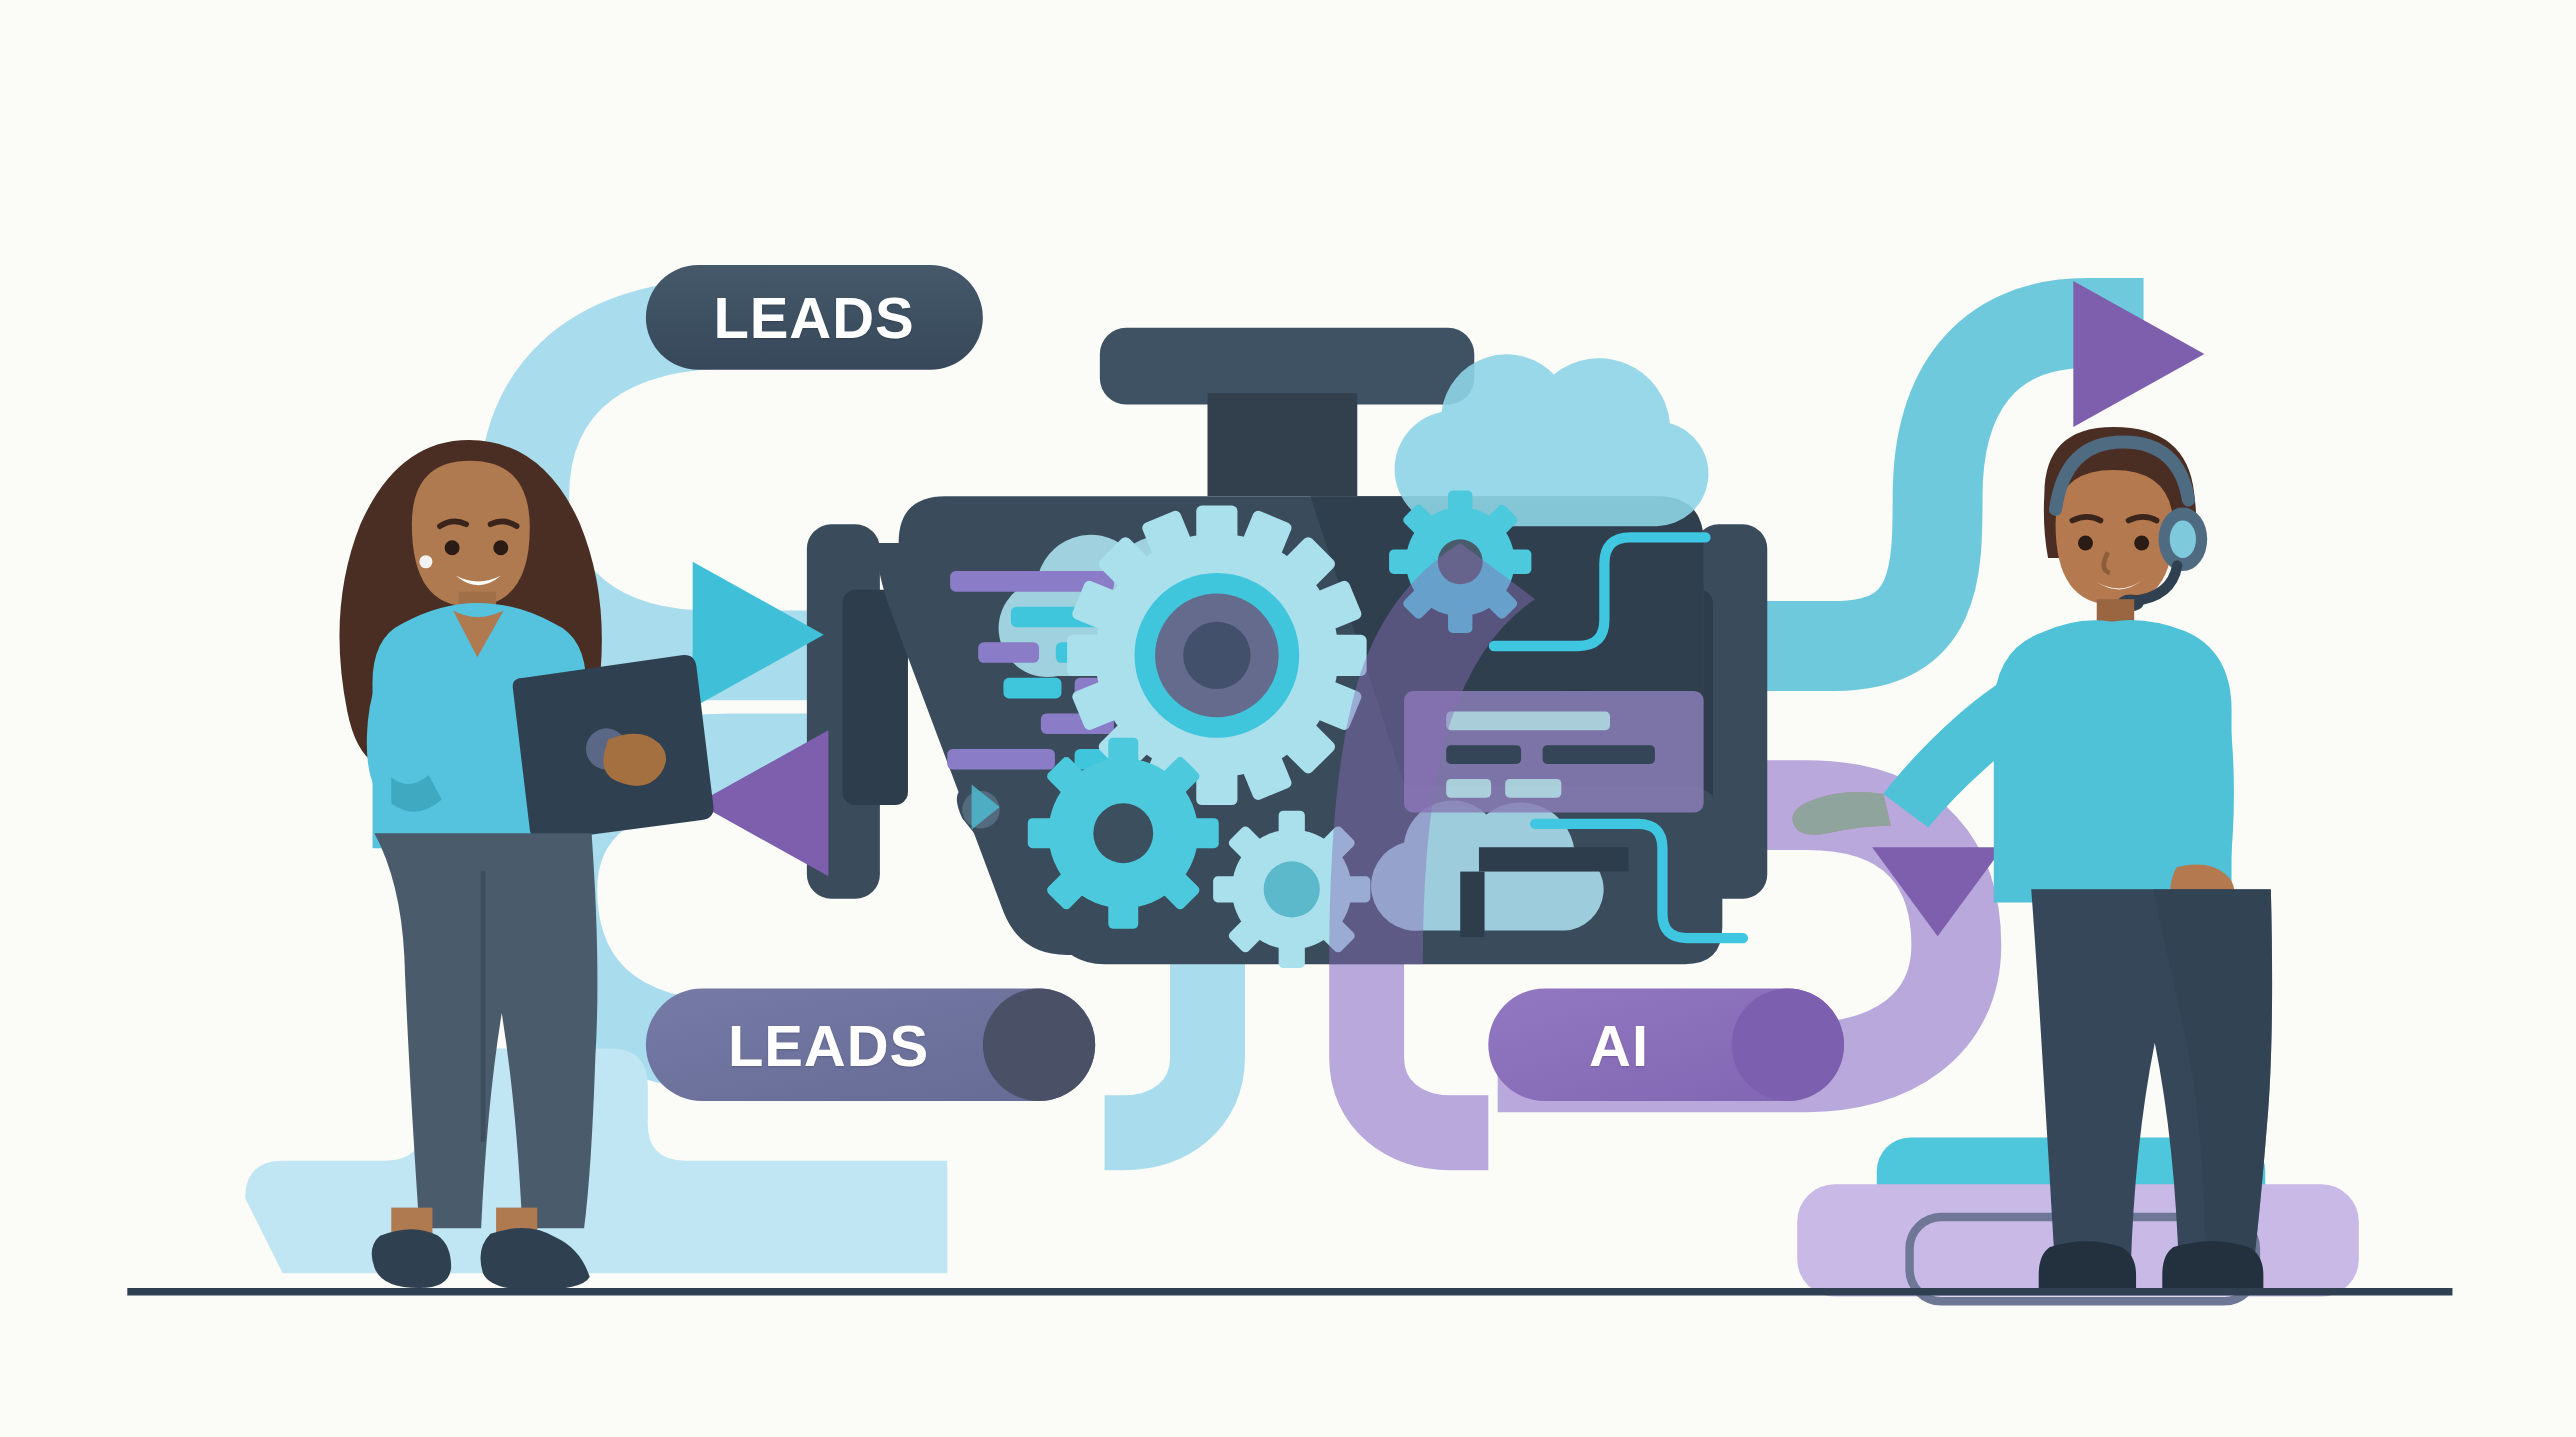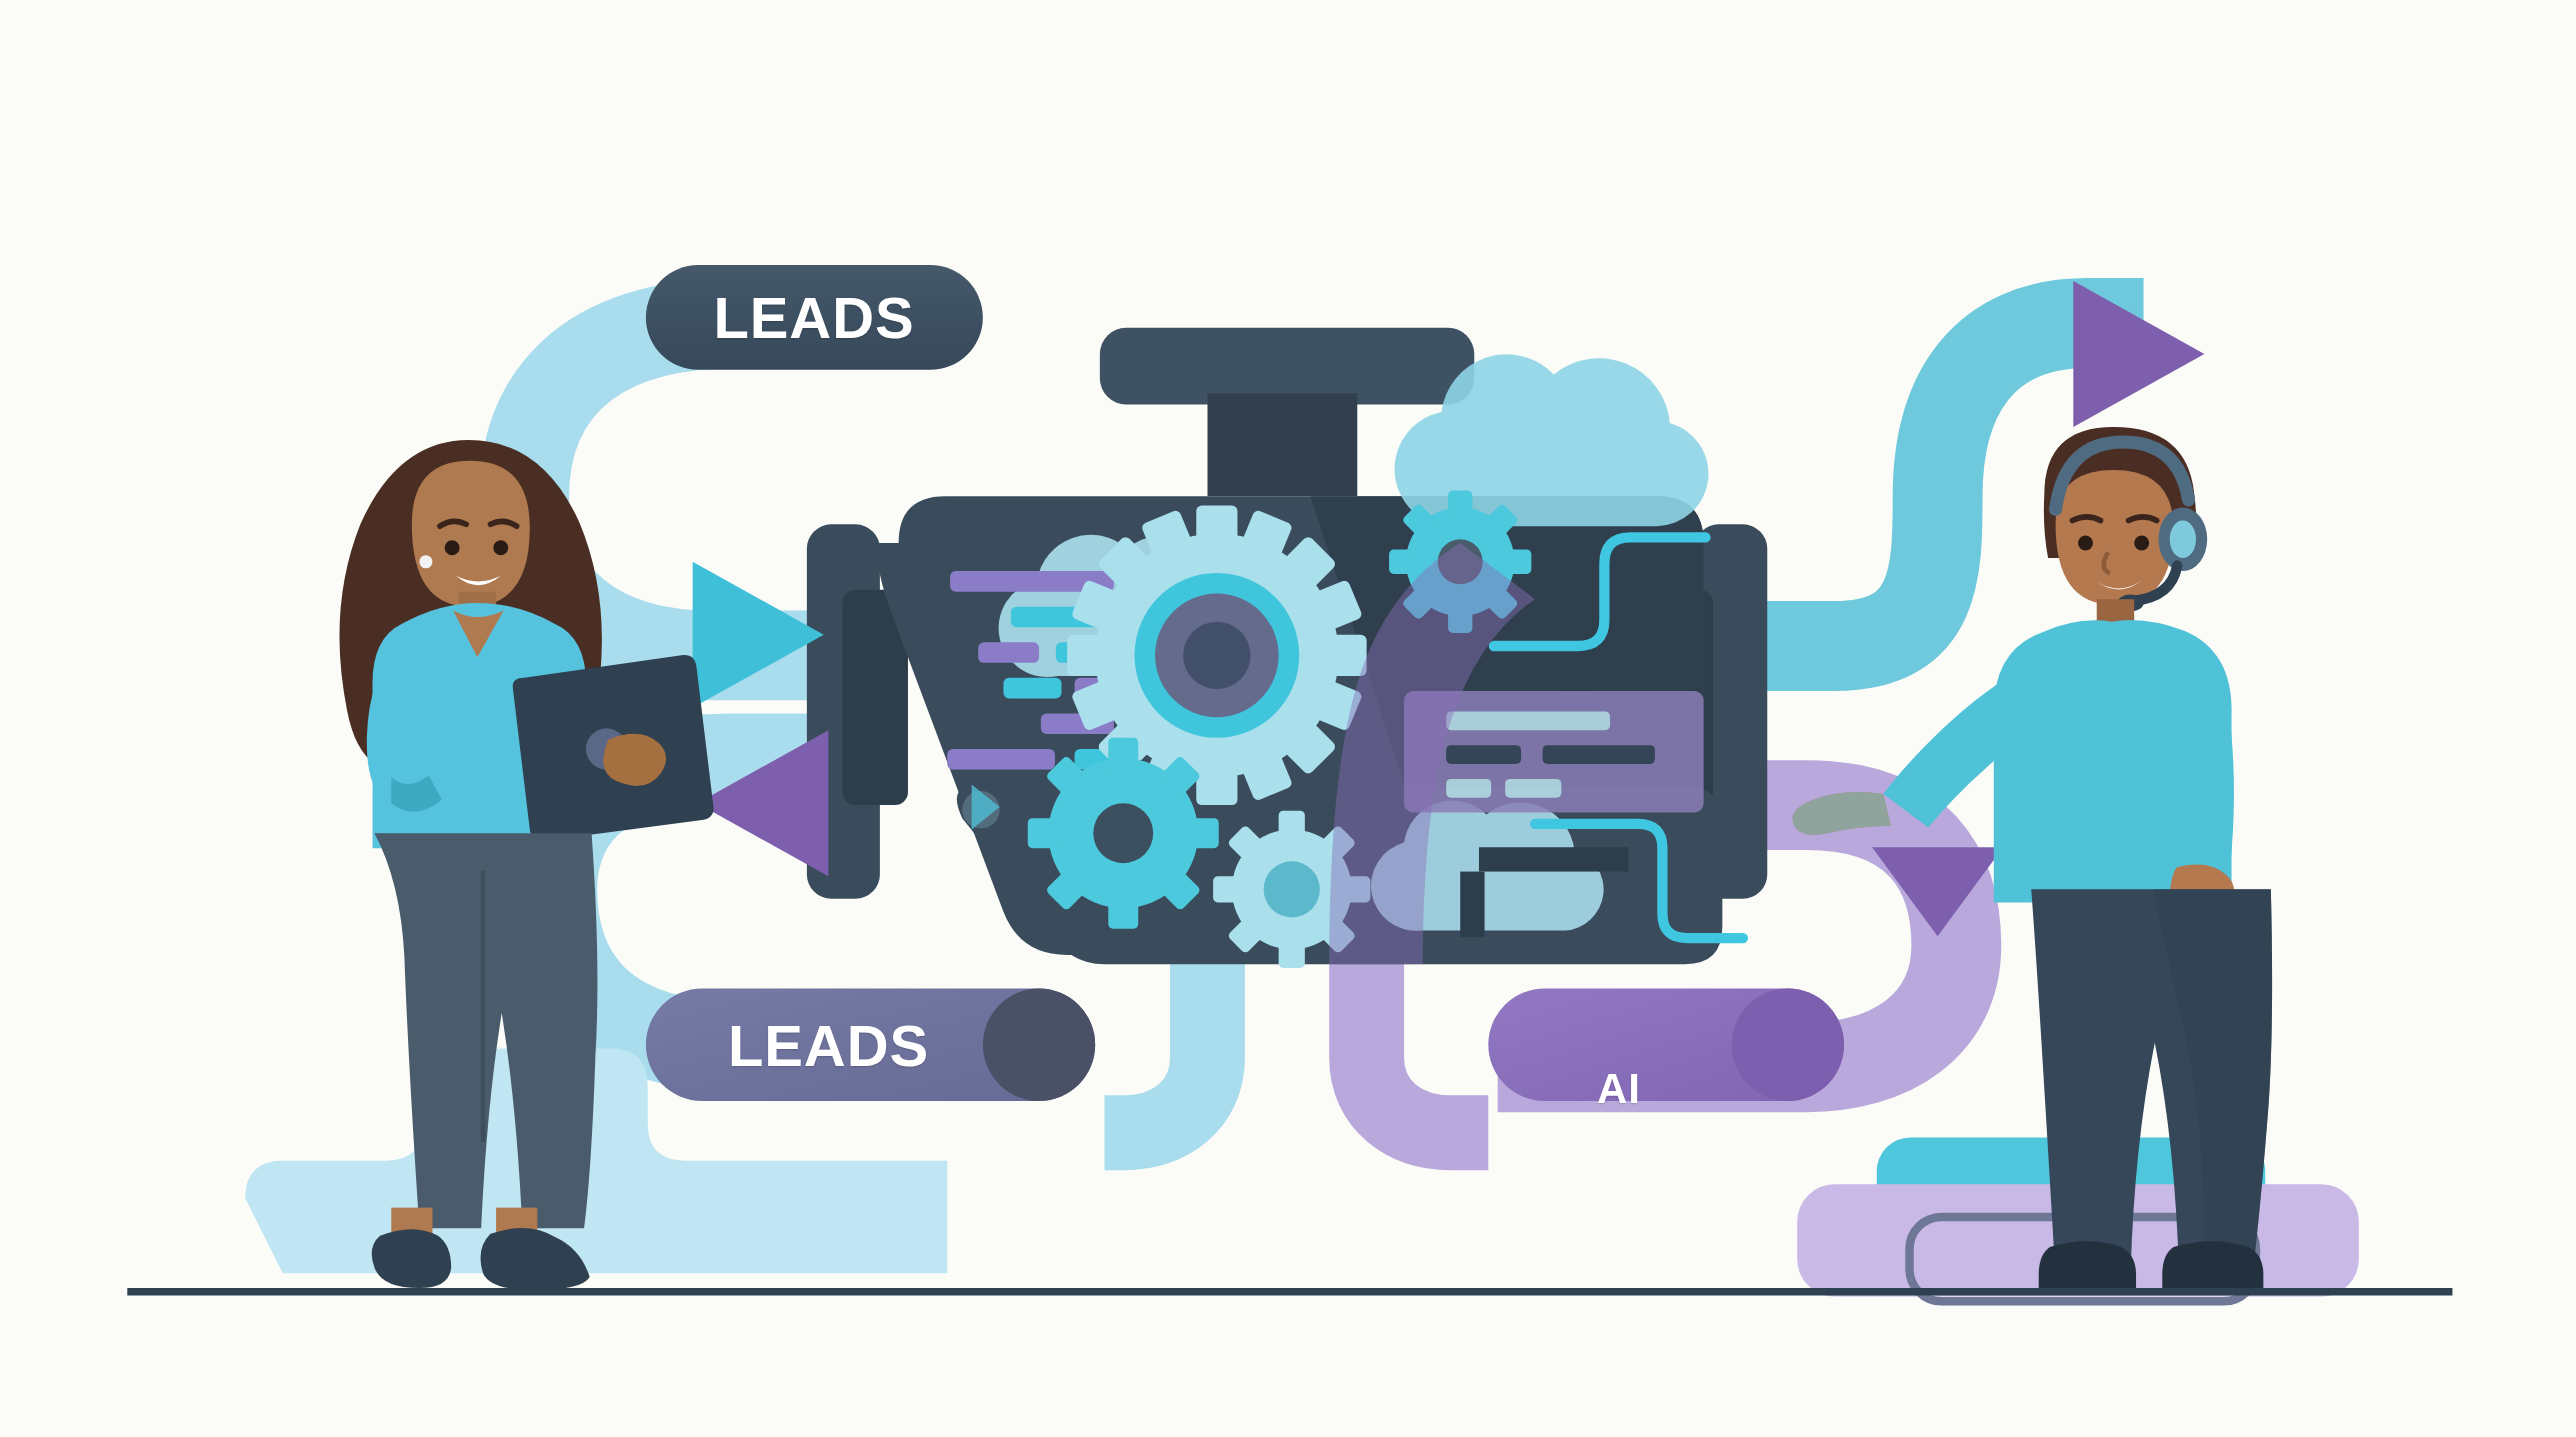--- a/index.html
+++ b/index.html
@@ -13,21 +13,21 @@
   #scene{position:absolute;inset:0;}
   .pill-label{
     position:absolute;
     display:flex;align-items:center;justify-content:center;
     color:#ffffff;font-weight:bold;letter-spacing:0.9px;
     pointer-events:none;
     text-shadow:0 0.9px 1.9px rgba(0,0,0,.18);
   }
   #leads-top-label{left:655px;top:271px;width:318px;height:92px;font-size:58px;}
   #leads-bottom-label{left:674px;top:1000px;width:309px;height:90px;font-size:58px;}
-  #ai-label{left:1516px;top:1044px;width:206px;height:90px;font-size:42px;}
+  #ai-label{left:1516px;top:1000px;width:206px;height:90px;font-size:58px;}
 </style>
 </head>
 <body>
 
 <div id="stage">
 
   <svg id="scene" viewBox="0 0 2752 1536" width="2576" height="1438">
 
     <defs>
       <linearGradient id="gPillDark" x1="0" y1="0" x2="0" y2="1">

